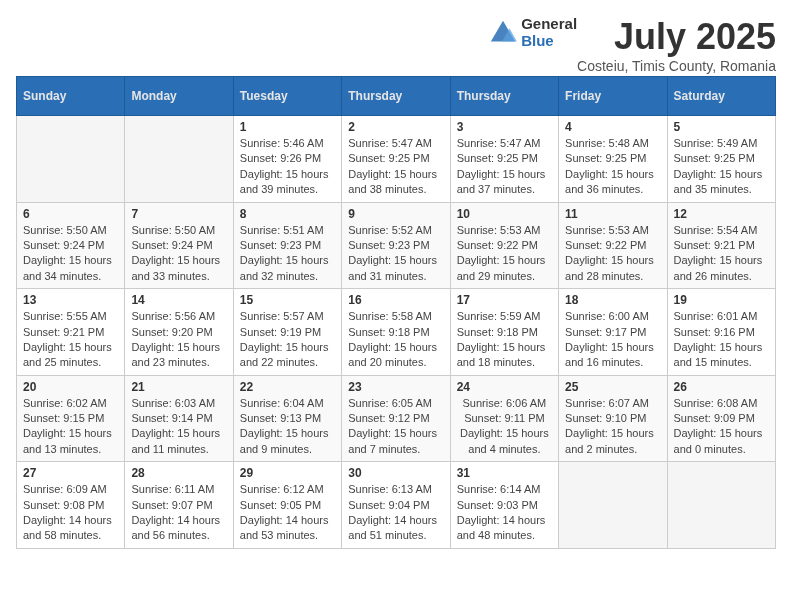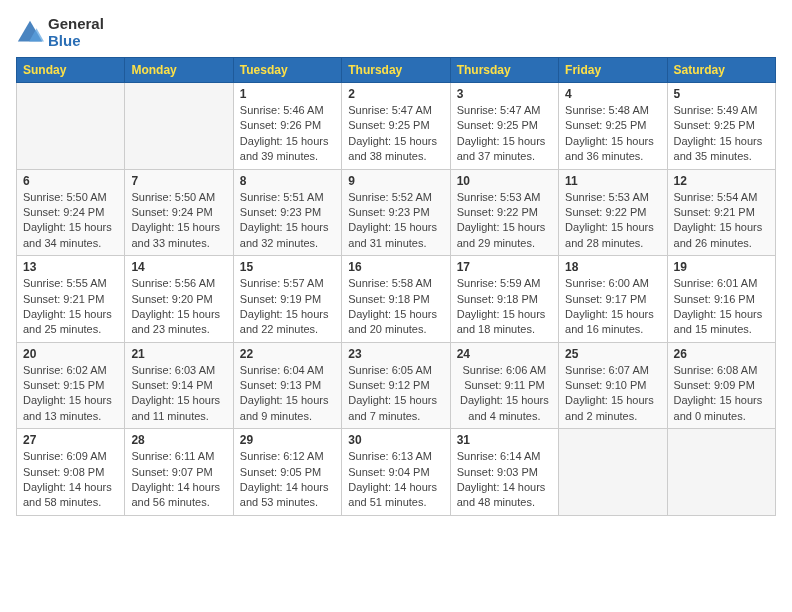--- a/index.html
+++ b/index.html
@@ -5,23 +5,23 @@
     * { box-sizing: border-box; margin: 0; padding: 0; }
     body {
       font-family: Arial, sans-serif;
       background: #fff;
       width: 792px;
       min-height: 612px;
       padding: 16px;
     }
     .header {
       display: flex;
-      justify-content: space-between;
+      justify-content: flex-end;
       align-items: flex-start;
-      margin-bottom: 8px;
+      margin-bottom: 2px;
     }
     .logo {
       display: flex;
       align-items: center;
       gap: 4px;
     }
     .logo-text {
       display: flex;
       flex-direction: column;
       line-height: 1.1;
@@ -52,24 +52,24 @@
       font-size: 14px;
       color: #555;
     }
     .calendar {
       width: 100%;
       border-collapse: collapse;
       border: 1px solid #ccc;
     }
     .calendar th {
       background: #2a6eb5;
-      color: #fde047;
+      color: #e5e5e5;
       font-size: 12px;
       font-weight: bold;
-      padding: 5px 6px;
+      padding: 12px 6px;
       text-align: left;
       border: 1px solid #1e5a9a;
     }
     .calendar td {
       vertical-align: top;
       padding: 4px 6px;
       border: 1px solid #ccc;
       font-size: 10px;
       color: #333;
       width: 108px;
@@ -102,20 +102,24 @@
   <div class="logo">
     <svg class="logo-icon" viewBox="0 0 30 30" xmlns="http://www.w3.org/2000/svg">
       <polygon points="15,2 28,24 2,24" fill="#2a6eb5" opacity="0.85"></polygon>
       <polygon points="22,10 30,24 14,24" fill="#5ba3e0" opacity="0.7"></polygon>
     </svg>
     <div class="logo-text">
       <span class="logo-general">General</span>
       <span class="logo-blue">Blue</span>
     </div>
   </div>
+  <div class="title-block">
+    <div class="cal-title">July 2025</div>
+    <div class="cal-subtitle">Costeiu, Timis County, Romania</div>
+  </div>
 </div>
 
 <table class="calendar">
   <thead>
     <tr>
     <th>Sunday</th>
         <th>Monday</th>
         <th>Tuesday</th>
         <th>Thursday</th>
         <th>Thursday</th>

